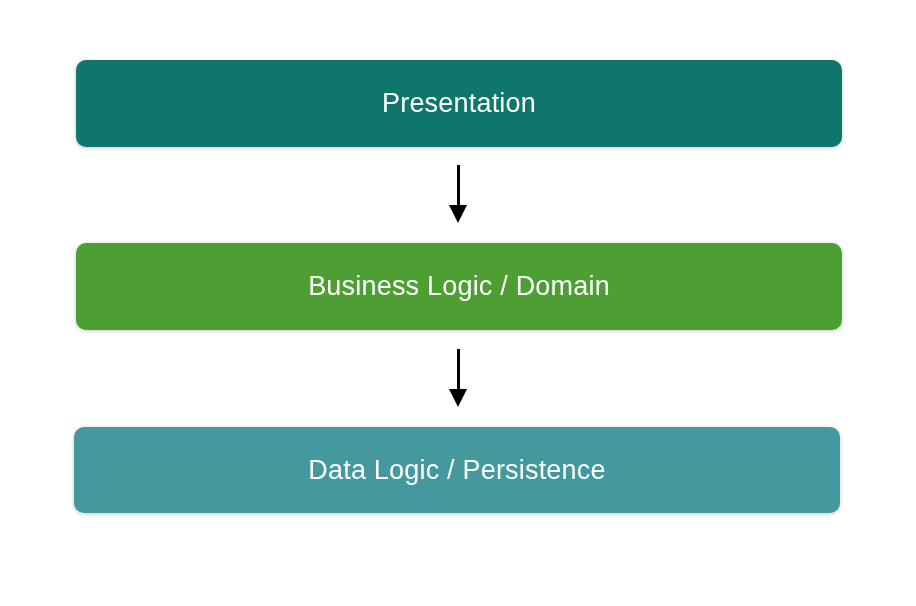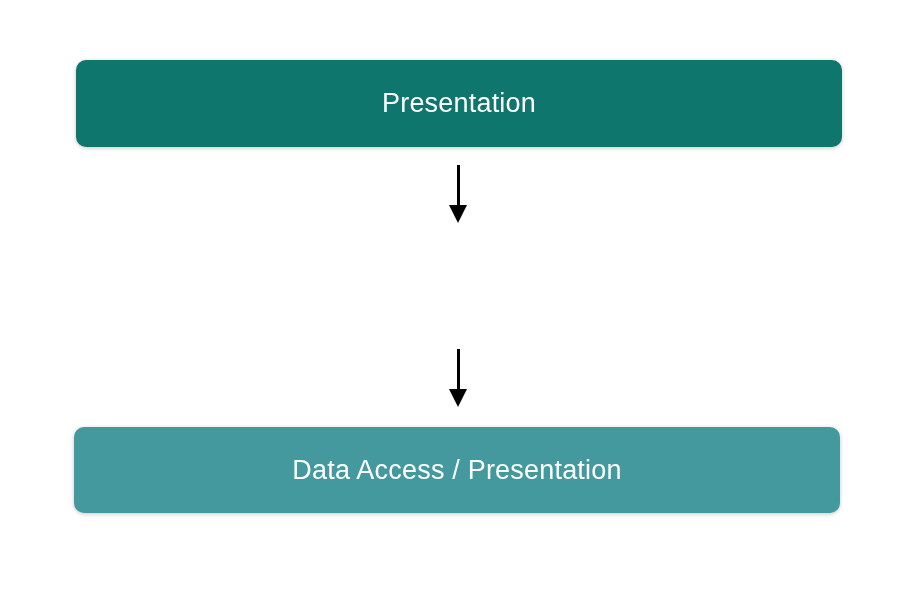--- a/index.html
+++ b/index.html
@@ -70,23 +70,26 @@
 
   <div class="layer-box" id="layer-presentation" style="background: #0f766e;">
     <span class="label" style="color: rgb(255, 255, 255);">Presentation</span>
   </div>
 
   <div class="arrow" id="arrow-1">
     <span class="arrow-line" style="background: rgb(0, 0, 0);"></span>
     <span class="arrow-head" style="border-top-color: rgb(0, 0, 0);"></span>
   </div>
 
+  <div class="layer-box" id="layer-business" style="background: rgb(78, 159, 51);">
+    <span class="label" style="color: rgb(255, 255, 255);">Business Logic / Domain</span>
+  </div>
 
   <div class="arrow" id="arrow-2">
     <span class="arrow-line" style="background: rgb(0, 0, 0);"></span>
     <span class="arrow-head" style="border-top-color: rgb(0, 0, 0);"></span>
   </div>
 
   <div class="layer-box" id="layer-data" style="background: rgb(67, 153, 158);">
-    <span class="label" style="color: rgb(255, 255, 255);">Data Access / Presentation</span>
+    <span class="label" style="color: rgb(255, 255, 255);">Data Logic / Persistence</span>
   </div>
 
 </div>
 
 </body></html>

